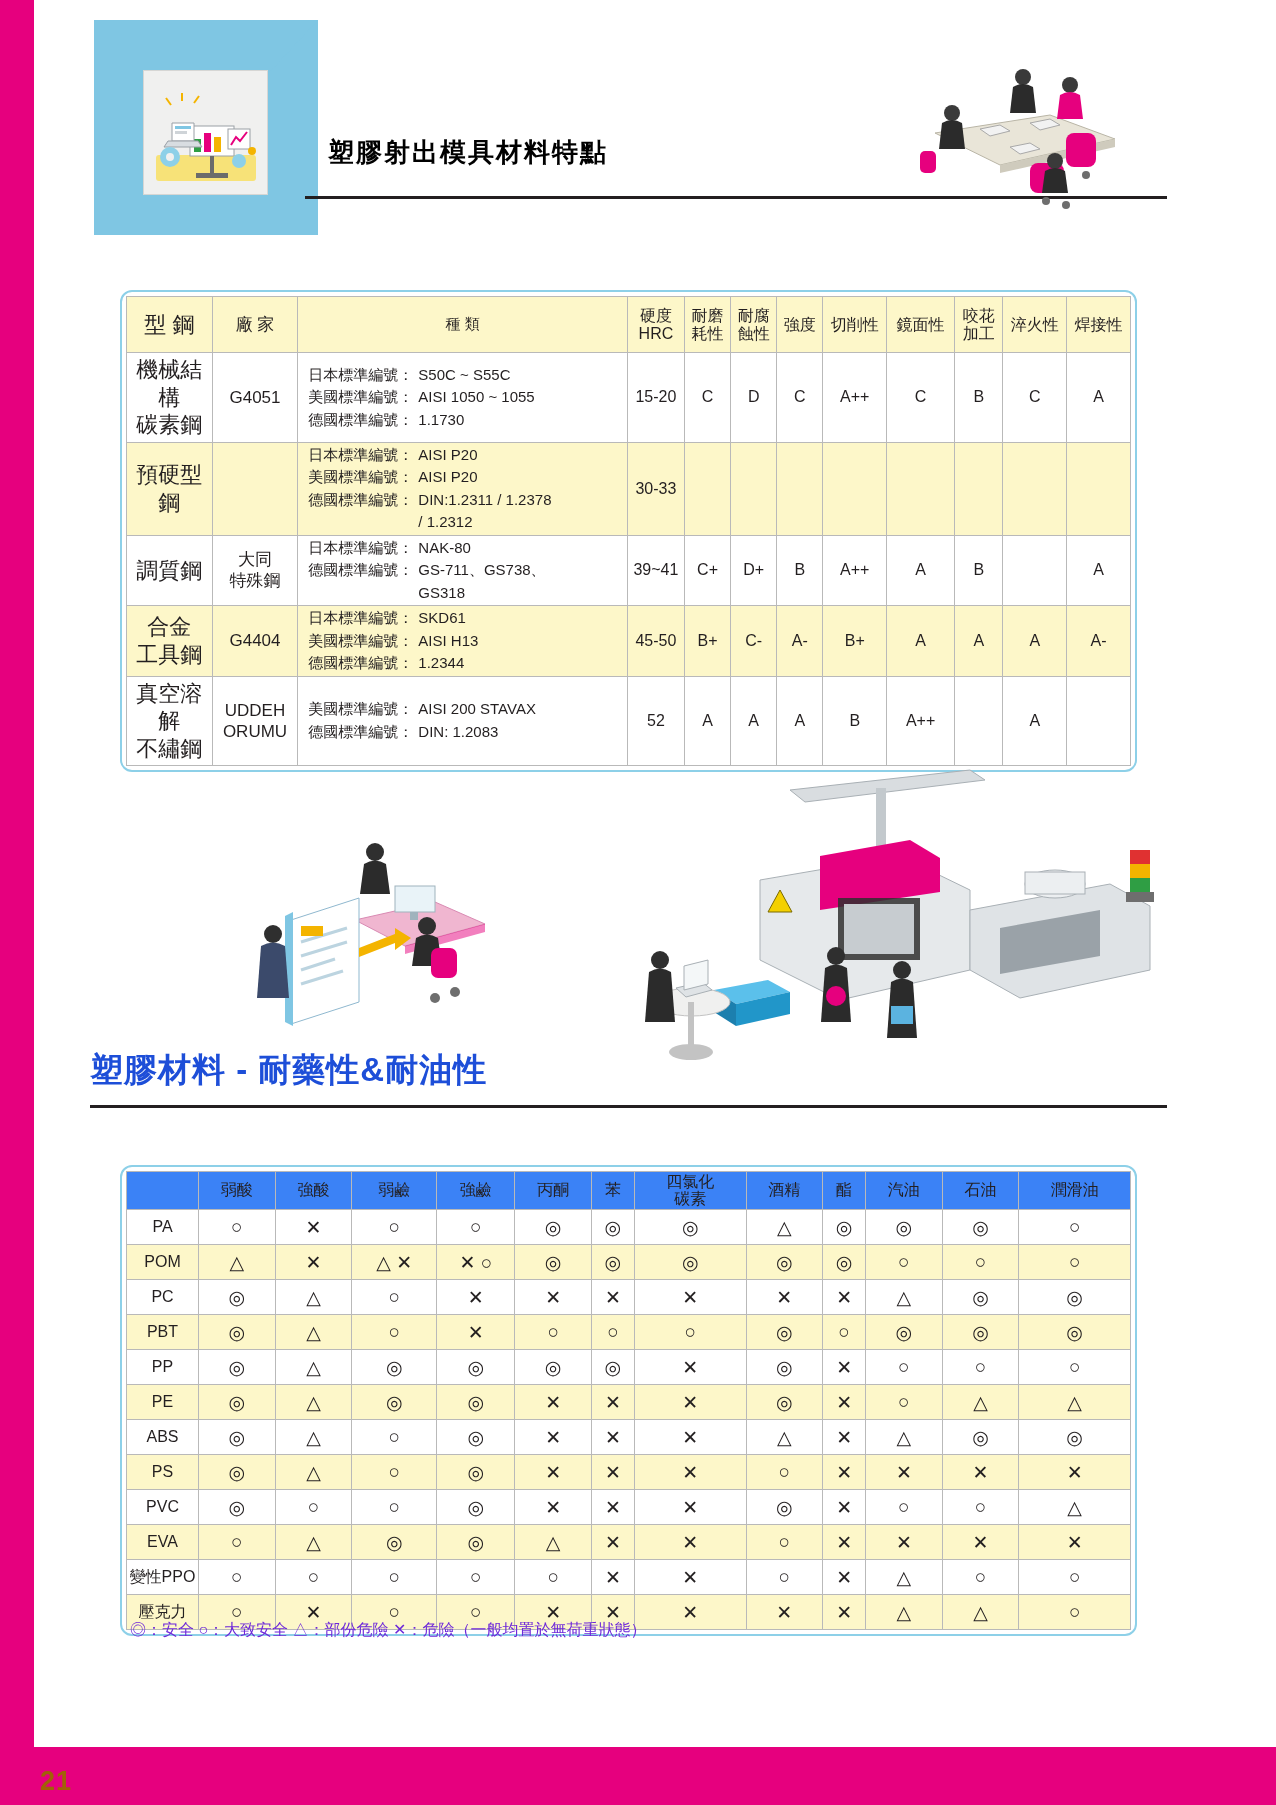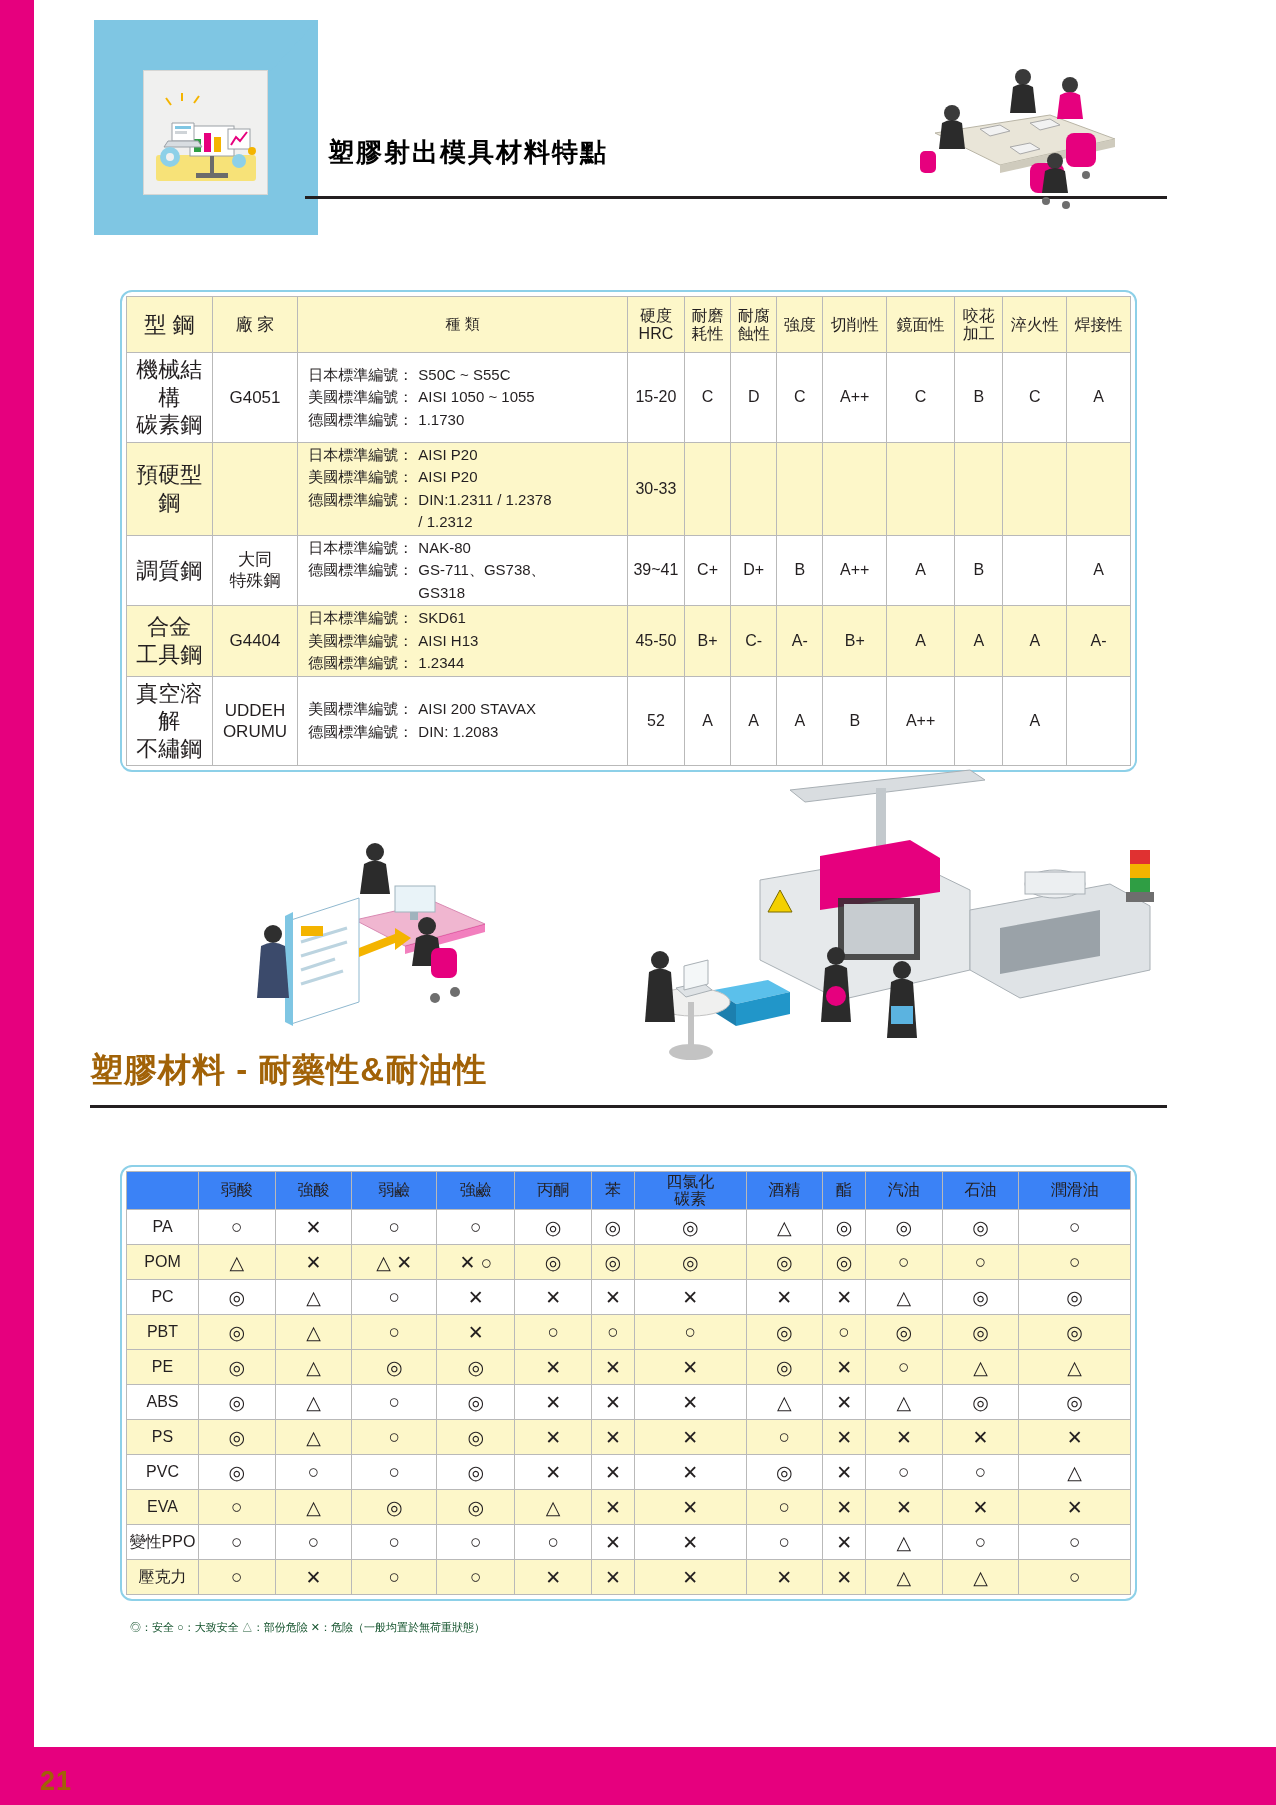--- a/index.html
+++ b/index.html
@@ -86,42 +86,42 @@
   .t1 .g { width:42px; font-size:16px; }
   .nowrapcol { white-space:nowrap;margin-top:8px; }
 
   
   .mid-art-left { position:absolute; left:255px; top:830px; width:260px; height:210px; }
   .mid-art-right { position:absolute; left:640px; top:760px; width:530px; height:330px; }
 
   
   .sec2-title {
     position:absolute; left:90px; top:1048px;
-    font-size:33px; font-weight:bold; letter-spacing:1px; color:#a16207;
+    font-size:33px; font-weight:bold; letter-spacing:1px; color:#1d4ed8;
   }
   .sec2-rule {
     position:absolute; left:90px; top:1105px; width:1077px; height:3px; background:#231f20;
   }
 
   
   .panel2 {
     position:absolute; left:120px; top:1165px; width:1017px;
     border:2px solid #8dd0e8; border-radius:12px; padding:4px; background:#fff;
   }
   .t2 td, .t2 th {
     border:1px solid #b9b9b9; text-align:center; vertical-align:middle;
     font-size:17px; height:35px; font-weight:normal; color:#231f20;
   }
   .t2 thead th { background:#3b82f6; font-size:16px; height:38px; line-height:1.05; }
   .t2 tbody th { background:#fdf7c9; font-size:16px; width:72px; }
   .t2 .rowA td, .t2 .rowA th { background:#ffffff; }
   .t2 .rowB td, .t2 .rowB th { background:#fdf7c9; }
   .t2 .sym { font-size:19px; }
   .legend {
-    position:absolute; left:130px; top:1620px; font-size:11px; color:#14532d;
+    position:absolute; left:130px; top:1620px; font-size:16px; color:#6d28d9;
   }
 </style>
 </head>
 <body>
 
 <div class="left-bar"></div>
 <div class="bottom-bar"></div>
 <div class="page-number">21</div>
 
 <div class="header-band"></div>
@@ -515,20 +515,35 @@
           <td class="sym">✕</td>
           <td class="sym">○</td>
           <td class="sym">○</td>
           <td class="sym">○</td>
           <td class="sym">◎</td>
           <td class="sym">○</td>
           <td class="sym">◎</td>
           <td class="sym">◎</td>
           <td class="sym">◎</td>
         </tr>
+        <tr class="rowA">
+          <th>PP</th>
+          <td class="sym">◎</td>
+          <td class="sym">△</td>
+          <td class="sym">◎</td>
+          <td class="sym">◎</td>
+          <td class="sym">◎</td>
+          <td class="sym">◎</td>
+          <td class="sym">✕</td>
+          <td class="sym">◎</td>
+          <td class="sym">✕</td>
+          <td class="sym">○</td>
+          <td class="sym">○</td>
+          <td class="sym">○</td>
+        </tr>
         <tr class="rowB">
           <th>PE</th>
           <td class="sym">◎</td>
           <td class="sym">△</td>
           <td class="sym">◎</td>
           <td class="sym">◎</td>
           <td class="sym">✕</td>
           <td class="sym">✕</td>
           <td class="sym">✕</td>
           <td class="sym">◎</td>

